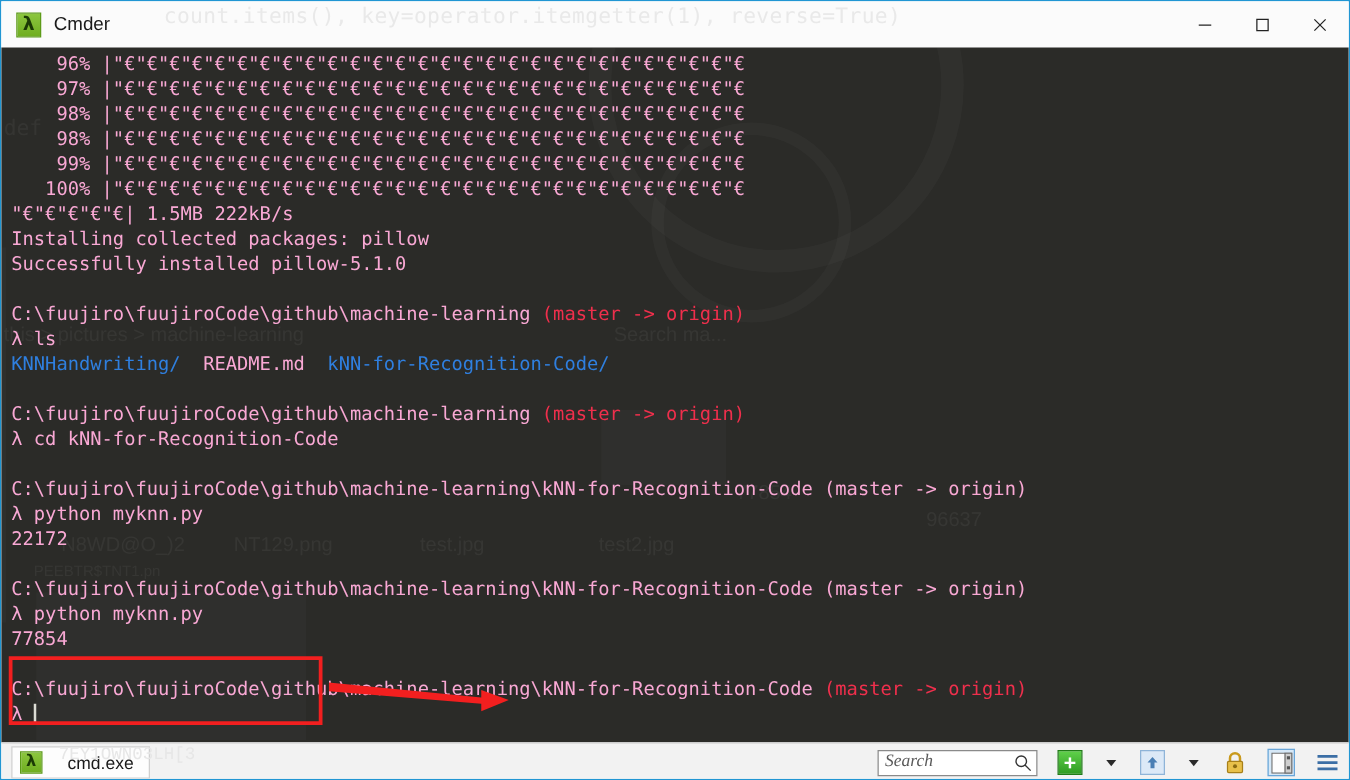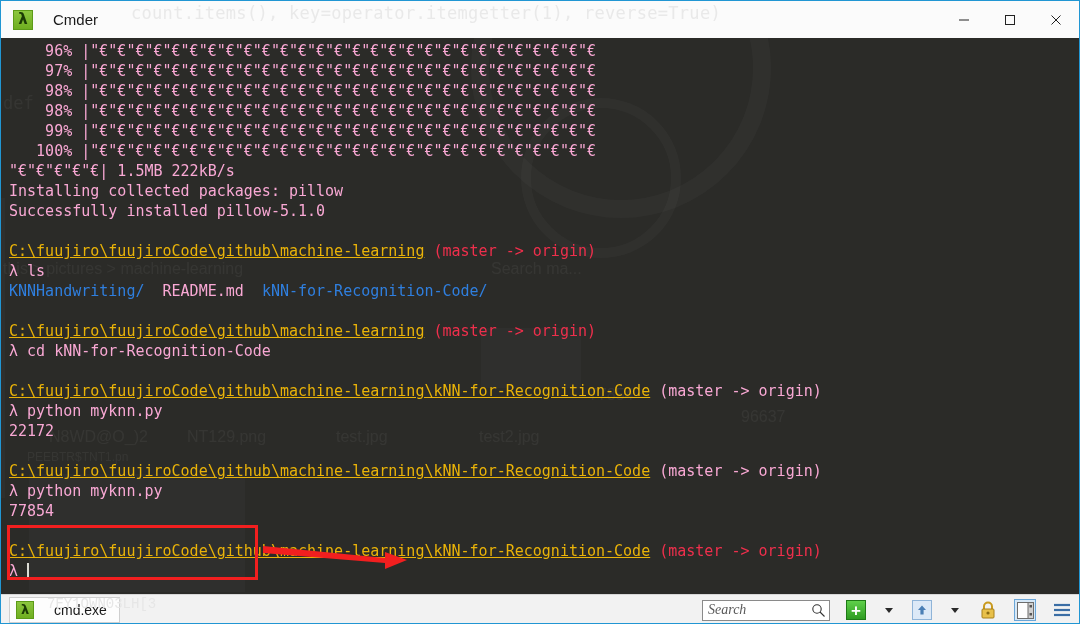--- a/index.html
+++ b/index.html
@@ -48,21 +48,21 @@
   }
   .lambda-icon span {
     font-family: "DejaVu Sans", sans-serif;
     font-size: 15px; line-height: 1;
     color: #1b3a05;
     font-weight: bold;
   }
   #titlebar .lambda-icon { margin-left: 12px; }
   #title-text {
     position: relative;
-    margin-left: 20px;
+    margin-left: 10px;
     font-family: "Liberation Sans", sans-serif;
     font-size: 15px;
     color: #1a1a1a;
     white-space: nowrap;
   }
   #win-controls {
     position: absolute;
     right: 0; top: 0;
     height: 37px;
     display: flex;
@@ -112,21 +112,21 @@
   #lines {
     position: relative;
     z-index: 2;
     font-family: "DejaVu Sans Mono", monospace;
     font-size: 15px;
     line-height: 20px;
     white-space: pre;
     color: #d8d8d2;
   }
   .line { height: 20px; white-space: pre; }
-  .c-green  { color: #eab308; text-decoration: underline; }
+  .c-green  { color: #f9a8d4; }
   .c-red    { color: #ef2f4c; }
   .c-blue   { color: #2f7fdf; }
   .c-white  { color: #f9a8d4; }
 
   
   .cursor {
     display: inline-block;
     width: 2px; height: 15px;
     background: #dcdcd4;
     vertical-align: -2px;

